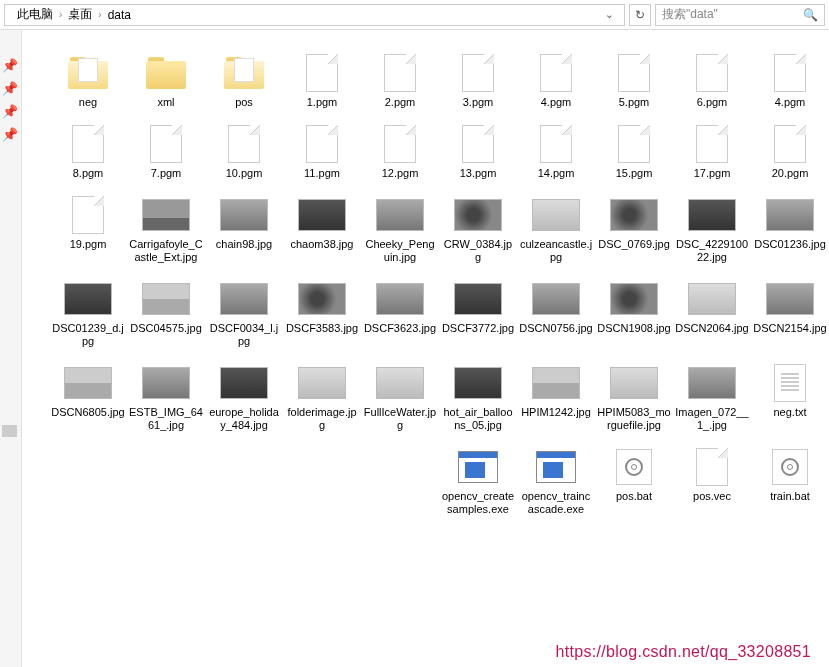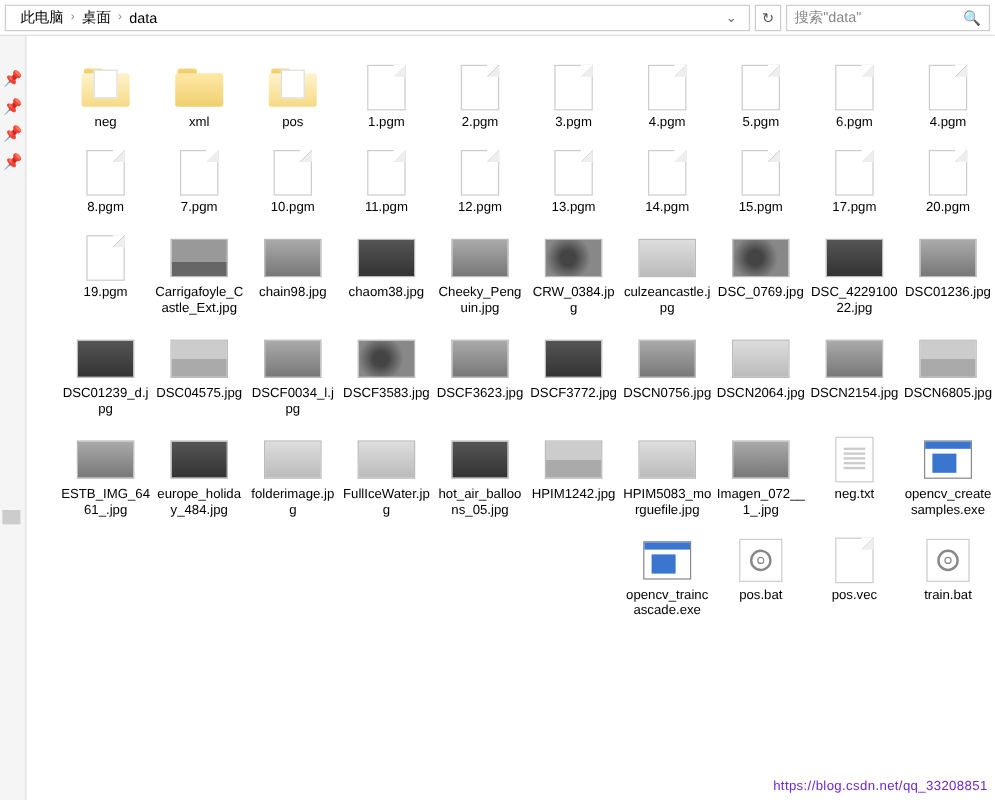--- a/index.html
+++ b/index.html
@@ -36,21 +36,21 @@
 .thumb.castle { background: linear-gradient(#999 60%,#666 60%); }
 .txt-icon { width: 32px; height: 38px; background: #fff; border: 1px solid #ccc; position: relative; }
 .txt-icon::after { content: ""; position: absolute; top: 8px; left: 6px; right: 6px; height: 2px; background: #ccc; box-shadow: 0 4px 0 #ccc, 0 8px 0 #ccc, 0 12px 0 #ccc, 0 16px 0 #ccc; }
 .exe-icon { width: 40px; height: 32px; background: #fff; border: 1px solid #888; position: relative; }
 .exe-icon::before { content: ""; position: absolute; top: 0; left: 0; right: 0; height: 6px; background: #3a76d0; }
 .exe-icon::after { content: ""; position: absolute; top: 10px; left: 6px; width: 20px; height: 16px; background: #3a76d0; }
 .dll-icon { width: 36px; height: 36px; border: 1px dashed #aaa; display: flex; align-items: center; justify-content: center; }
 .gear { width: 18px; height: 18px; border: 2px solid #888; border-radius: 50%; position: relative; }
 .gear::before { content: ""; position: absolute; inset: 4px; border: 1px solid #888; border-radius: 50%; }
 .bat-icon { width: 36px; height: 36px; background: #fff; border: 1px solid #ccc; display: flex; align-items: center; justify-content: center; }
-.watermark { position: absolute; right: 6px; bottom: 6px; color: #6d28d9; font-size: 11px; letter-spacing: 0.3px; }
+.watermark { position: absolute; right: 18px; bottom: 6px; color: #be185d; font-size: 16px; letter-spacing: 0.3px; }
 </style>
 </head>
 <body>
 
 <div class="top-bar">
   <div class="breadcrumb">
     <span class="crumb">此电脑</span>
     <span class="sep">›</span>
     <span class="crumb">桌面</span>
     <span class="sep">›</span>
@@ -297,20 +297,26 @@
         <div class="label">DSCF3772.jpg</div>
       </div>
       <div class="item">
         <div class="icon-box">
           <div class="thumb mid"></div>
         </div>
         <div class="label">DSCN0756.jpg</div>
       </div>
       <div class="item">
         <div class="icon-box">
+          <div class="thumb bird"></div>
+        </div>
+        <div class="label">DSCN1908.jpg</div>
+      </div>
+      <div class="item">
+        <div class="icon-box">
           <div class="thumb light"></div>
         </div>
         <div class="label">DSCN2064.jpg</div>
       </div>
       <div class="item">
         <div class="icon-box">
           <div class="thumb mid"></div>
         </div>
         <div class="label">DSCN2154.jpg</div>
       </div>

